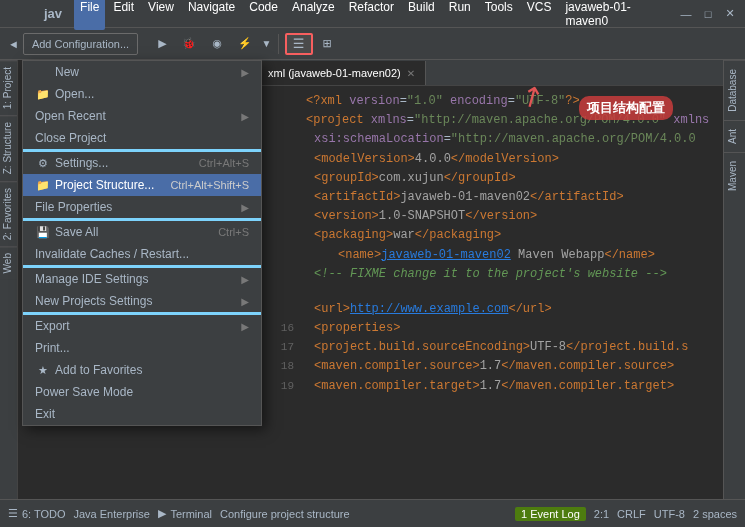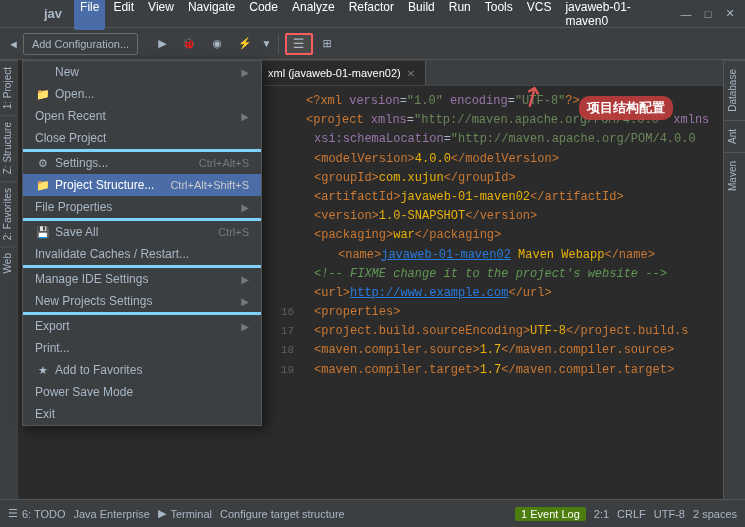--- a/index.html
+++ b/index.html
@@ -207,21 +207,21 @@
       color: #606060;
       width: 28px;
       text-align: right;
       margin-right: 12px;
       font-size: 11px;
       flex-shrink: 0;
     }
     .xml-attr { color: #9876aa; }
     .xml-val { color: #6a8759; }
     .xml-bracket { color: #cc7832; }
-    .xml-text { color: #eab308; }
+    .xml-text { color: #a3a3a3; }
     .xml-comment { color: #629755; font-style: italic; }
     .xml-url { color: #287bde; text-decoration: underline; }
     .annotation-box {
       position: absolute;
       top: 36px;
       right: 50px;
       background: rgba(200,60,60,0.85);
       color: white;
       padding: 3px 8px;
       font-size: 13px;
@@ -471,21 +471,21 @@
       <div class="line">
         <span class="line-num"></span>
         <span style="padding-left:8px;margin-left:24px;"><span class="xml-bracket">&lt;name&gt;</span><span class="xml-url">javaweb-01-maven02</span><span class="xml-text"> Maven Webapp</span><span class="xml-bracket">&lt;/name&gt;</span></span>
       </div>
       <div class="line">
         <span class="line-num"></span>
         <span style="padding-left:8px;"><span class="xml-comment">&lt;!-- FIXME change it to the project's website --&gt;</span></span>
       </div>
       <div class="line">
         <span class="line-num"></span>
-        <span style="padding-left:8px;"><span class="xml-bracket">&lt;url&gt;</span><span class="xml-url">http://www.example.com</span><span class="xml-bracket">&lt;/url&gt;</span></span>
+        <span style="padding-left:8px;margin-top:16px;"><span class="xml-bracket">&lt;url&gt;</span><span class="xml-url">http://www.example.com</span><span class="xml-bracket">&lt;/url&gt;</span></span>
       </div>
       <div class="line">
           <span class="line-num"></span>
         </div>
       <div class="line">
         <span class="line-num">16</span>
         <span style="padding-left:8px;"><span class="xml-bracket">&lt;properties&gt;</span></span>
       </div>
       <div class="line">
         <span class="line-num">17</span>
@@ -515,21 +515,21 @@
     <span>☰</span>
     <span>6: TODO</span>
   </div>
   <div class="status-item">
     <span>Java Enterprise</span>
   </div>
   <div class="status-item">
     <span>▶</span>
     <span>Terminal</span>
   </div>
-  <span style="color:#a9b7c6;font-size:11px;">Configure target structure</span>
+  <span style="color:#a9b7c6;font-size:11px;">Configure project structure</span>
   <div class="status-right">
     <div class="event-log-btn">
       <span>1</span>
       <span> Event Log</span>
     </div>
     <div class="status-item">
       <span>2:1</span>
     </div>
     <div class="status-item">
       <span>CRLF</span>

